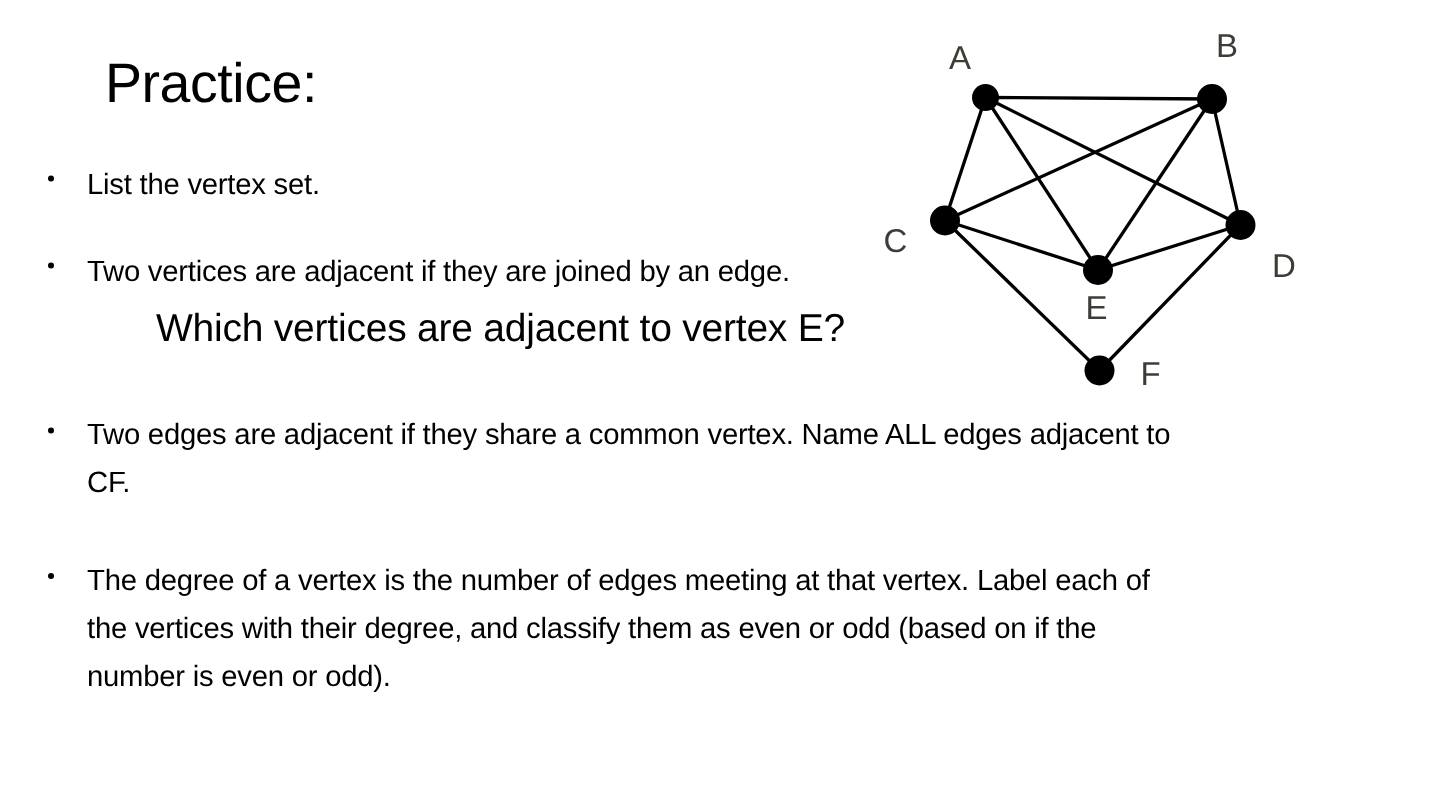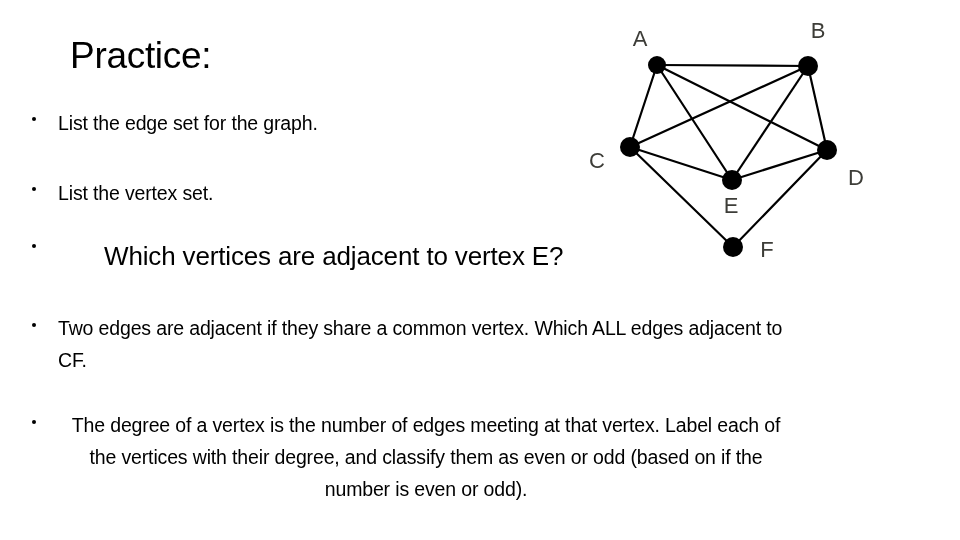--- a/index.html
+++ b/index.html
@@ -72,21 +72,21 @@
     font-size: 26px;
     line-height: 1.62;
     color: #000000;
     letter-spacing: -0.15px;
   }
   
   #bullet-0 { margin-bottom: 38px; }
   #bullet-1 { }
   #bullet-2 { margin-bottom: 36px; }
   #bullet-3 { margin-bottom: 34px; }
-  #bullet-4 { margin-bottom: 0; text-align: center; }
+  #bullet-4 { margin-bottom: 0; }
 
   
   #graph-figure {
     position: absolute;
     left: 560px;
     top: 0px;
     width: 400px;
     height: 300px;
   }
   #graph-svg {
@@ -113,38 +113,35 @@
 </style>
 </head>
 <body>
 
 <div id="slide">
 
   <div id="title">Practice:</div>
 
   <div id="bullets">
 
-    <div class="bullet-row" id="bullet-0">
-      <span class="bullet-dot"></span>
-      <span class="bullet-text">List the edge set for the graph.</span>
-    </div>
 
     <div class="bullet-row" id="bullet-1">
       <span class="bullet-dot"></span>
       <span class="bullet-text">List the vertex set.</span>
     </div>
 
     <div class="bullet-row" id="bullet-2">
       <span class="bullet-dot"></span>
+      <span class="bullet-text">Two vertices are adjacent if they are joined by an edge.</span>
       <span class="subline">Which vertices are adjacent to vertex E?</span>
     </div>
 
     <div class="bullet-row" id="bullet-3">
       <span class="bullet-dot"></span>
-      <span class="bullet-text">Two edges are adjacent if they share a common vertex. Which ALL edges adjacent to CF.</span>
+      <span class="bullet-text">Two edges are adjacent if they share a common vertex. Name ALL edges adjacent to CF.</span>
     </div>
 
     <div class="bullet-row" id="bullet-4">
       <span class="bullet-dot"></span>
       <span class="bullet-text">The degree of a vertex is the number of edges meeting at that vertex.   Label each of the vertices with their degree, and classify them as even or odd (based on if the number is even or odd).</span>
     </div>
 
   </div>
 
   <div id="graph-figure">

